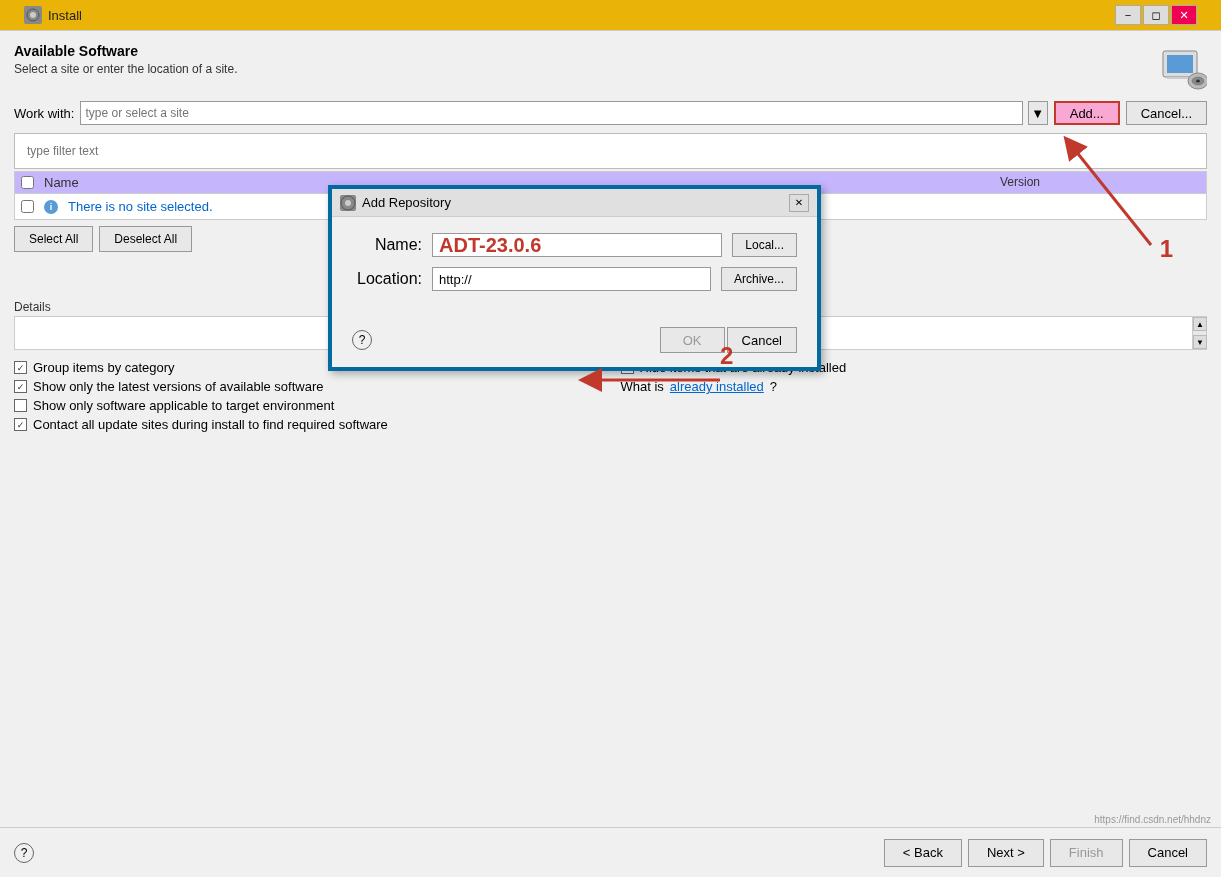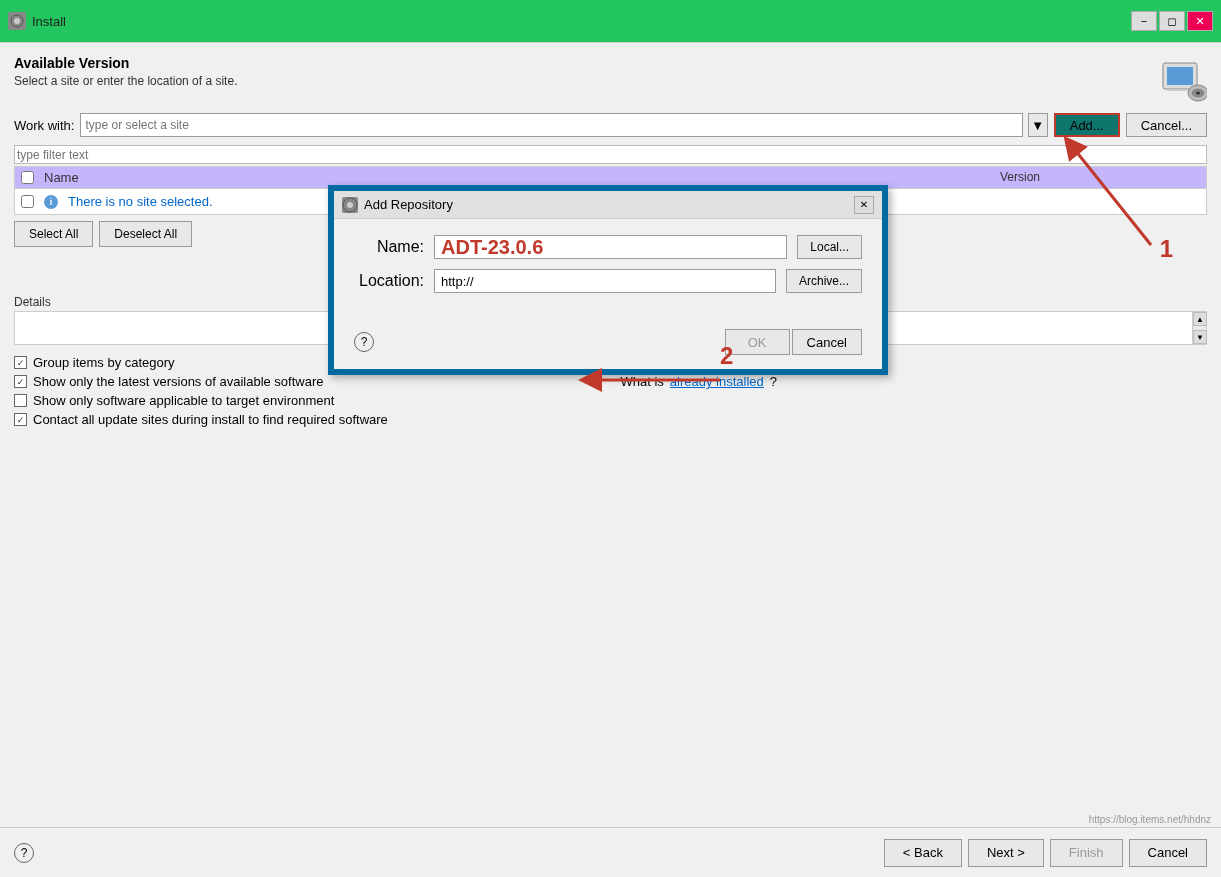--- a/index.html
+++ b/index.html
@@ -1,26 +1,26 @@
 <!DOCTYPE html>
 <html><head>
   <meta charset="utf-8">
   <style>
     * { box-sizing: border-box; margin: 0; padding: 0; font-family: 'Segoe UI', Arial, sans-serif; font-size: 13px; }
     body { width: 1221px; height: 877px; background: #f0f0f0; overflow: hidden; position: relative; }
 
     
     .title-bar {
-      background: #22c55e;
+      background: #eab308;
       border-bottom: 1px solid #ccc;
       display: flex;
       align-items: center;
       justify-content: space-between;
-      padding: 6px 8px;
-      height: 43px;
+      padding: 6px 24px;
+      height: 31px;
     }
     .title-bar-left { display: flex; align-items: center; gap: 6px; }
     .title-bar-icon { width: 18px; height: 18px; background: #888; border-radius: 2px; display: flex; align-items: center; justify-content: center; }
     .title-bar-title { font-size: 13px; color: #222; }
     .title-bar-controls { display: flex; gap: 2px; }
     .title-btn {
       width: 26px; height: 20px; background: #ddd; border: 1px solid #aaa;
       cursor: pointer; display: flex; align-items: center; justify-content: center; font-size: 11px;
     }
     .title-btn.close { background: #e05; color: white; }
@@ -40,31 +40,31 @@
 
     
     .work-with-row { display: flex; align-items: center; gap: 6px; margin-bottom: 8px; }
     .work-with-label { font-size: 13px; white-space: nowrap; }
     .work-with-combo {
       flex: 1; height: 24px; border: 1px solid #999; background: white; padding: 2px 4px;
       font-size: 12px; color: #888;
     }
     .combo-arrow { border: 1px solid #999; background: #e8e8e8; width: 20px; height: 24px; display: flex; align-items: center; justify-content: center; cursor: pointer; margin-left: -1px; }
     .btn-add {
-      height: 24px; padding: 0 14px; background: #0f766e; border: 2px solid #c0392b;
+      height: 24px; padding: 0 14px; background: #f9a8d4; border: 2px solid #c0392b;
       cursor: pointer; font-size: 13px; white-space: nowrap;
     }
     .btn-manage {
       height: 24px; padding: 0 14px; background: #e8e8e8; border: 1px solid #999;
       cursor: pointer; font-size: 13px; white-space: nowrap;
     }
 
     
     .filter-row { margin-bottom: 2px; }
-    .filter-input { width: 100%; height: 19px; border: 1px solid #bbb; padding: 2px 2px; font-size: 12px; color: #999; background: white; }
+    .filter-input { width: 100%; height: 36px; border: 1px solid #bbb; padding: 2px 12px; font-size: 12px; color: #999; background: white; }
 
     
     .software-table { width: 100%; border: 1px solid #ccc; background: white; }
     .table-header { display: flex; border-bottom: 1px solid #ccc; background: #c4b5fd; padding: 3px 6px; }
     .col-name { flex: 1; font-size: 12px; color: #333; display: flex; align-items: center; gap: 6px; }
     .col-version { width: 200px; font-size: 12px; color: #333; }
     .table-row { display: flex; padding: 5px 6px; align-items: center; }
     .no-site-msg { display: flex; align-items: center; gap: 6px; color: #0066cc; font-size: 13px; }
     .info-icon { width: 14px; height: 14px; border-radius: 50%; background: #5b9bd5; color: white; display: flex; align-items: center; justify-content: center; font-size: 9px; font-weight: bold; }
 
@@ -107,23 +107,23 @@
     
     .dialog-overlay {
       position: absolute;
       top: 0; left: 0; right: 0; bottom: 0;
       z-index: 100;
       pointer-events: none;
     }
     .dialog {
       position: absolute;
       top: 185px; left: 328px;
-      width: 560px;
+      width: 493px;
       background: #f0f0f0;
-      border: 6px solid #0369a1;
+      border: 4px solid #0369a1;
       box-shadow: 3px 3px 8px rgba(0,0,0,0.3);
       pointer-events: all;
     }
     .dialog-title-bar {
       background: #e0e0e0;
       border-bottom: 1px solid #ccc;
       display: flex; align-items: center; justify-content: space-between;
       padding: 5px 8px; height: 28px;
     }
     .dialog-title-left { display: flex; align-items: center; gap: 6px; }
@@ -160,21 +160,21 @@
     <div class="title-btn">−</div>
     <div class="title-btn">◻</div>
     <div class="title-btn close">✕</div>
   </div>
 </div>
 
 <div class="main-content">
 
   <div class="header-section">
     <div class="header-text">
-      <h2>Available Version</h2>
+      <h2>Available Software</h2>
       <p>Select a site or enter the location of a site.</p>
     </div>
     <div class="header-icon">
       <svg width="48" height="48" viewBox="0 0 48 48">
         <rect x="4" y="8" width="34" height="26" rx="2" fill="#ddd" stroke="#888" stroke-width="1"></rect>
         <rect x="8" y="12" width="26" height="18" fill="#5b9bd5"></rect>
         <rect x="8" y="34" width="26" height="2" fill="#ccc"></rect>
         <ellipse cx="39" cy="38" rx="10" ry="8" fill="#bbb" stroke="#888" stroke-width="1"></ellipse>
         <ellipse cx="39" cy="38" rx="6" ry="4" fill="#888" stroke="#666" stroke-width="0.5"></ellipse>
         <ellipse cx="39" cy="38" rx="2" ry="1.5" fill="#333"></ellipse>
@@ -264,21 +264,21 @@
 <div class="bottom-bar">
   <div class="help-icon">?</div>
   <div class="bottom-right">
     <button class="btn-nav">&lt; Back</button>
     <button class="btn-nav">Next &gt;</button>
     <button class="btn-finish">Finish</button>
     <button class="btn-cancel">Cancel</button>
   </div>
 </div>
 
-<div class="watermark">https://blog.items.net/hhdnz</div>
+<div class="watermark">https://find.csdn.net/hhdnz</div>
 
 <div class="dialog-overlay">
   <div class="dialog">
     <div class="dialog-title-bar">
       <div class="dialog-title-left">
         <div class="dialog-icon">
           <svg width="16" height="16" viewBox="0 0 16 16">
               <circle cx="8" cy="8" r="7" fill="#888" stroke="#555" stroke-width="1"></circle>
               <circle cx="8" cy="8" r="3" fill="#ccc"></circle>
             </svg>

